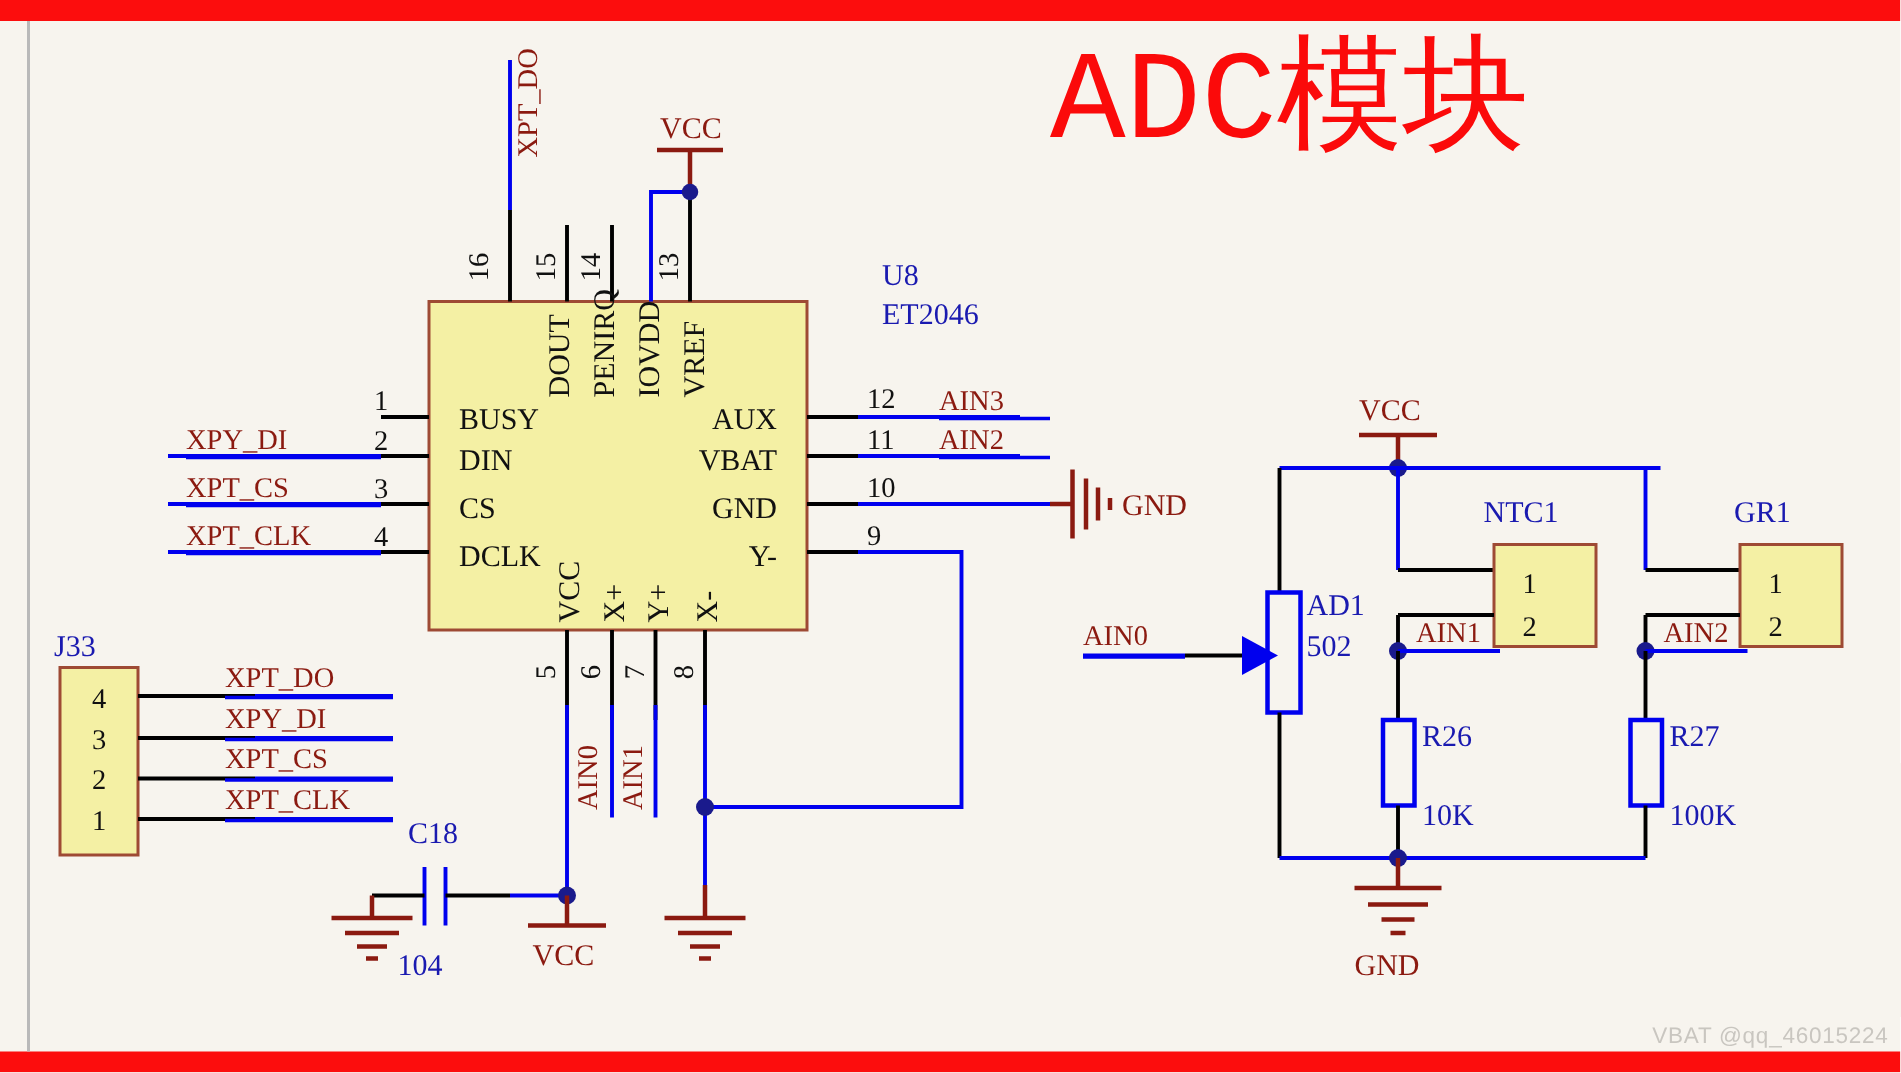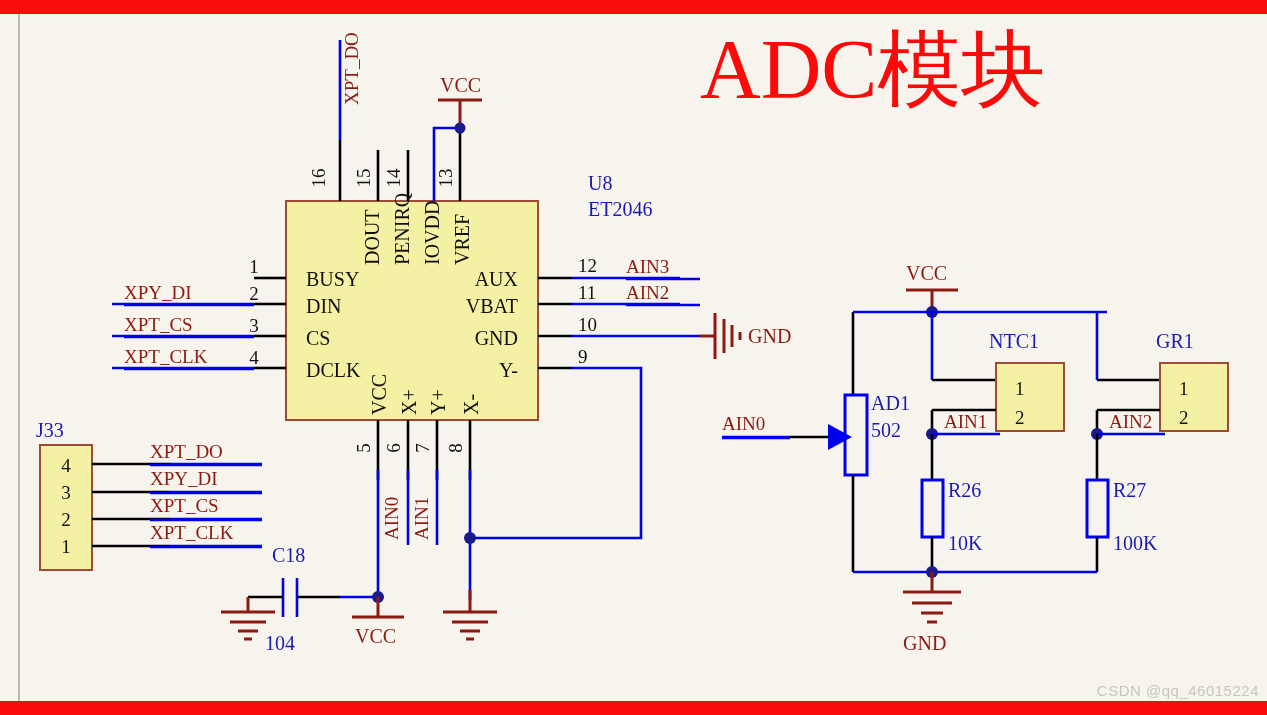--- a/index.html
+++ b/index.html
@@ -3,21 +3,21 @@
 <meta charset="utf-8">
 <style>
   html,body{margin:0;padding:0;background:#ffffff;}
   body{font-family:"Liberation Serif",serif;}
   #page{position:relative;width:1267px;height:715px;background:#f7f4ee;overflow:hidden;}
   .bar{position:absolute;left:0;width:1267px;height:14px;background:#fc0d0d;}
   .bar-top{top:0;}
   .bar-bottom{bottom:0;}
   .frame{position:absolute;left:18px;top:14px;width:1249px;height:687px;border-left:2px solid #b9b9b9;box-sizing:border-box;}
   svg#sch{position:absolute;left:0;top:0;width:1267px;height:715px;}
-  .title{position:absolute;left:700px;top:28px;font-size:84px;color:#fb0a0a;font-family:Liberation Serif, serif;line-height:1;white-space:nowrap;letter-spacing:0px;}
+  .title{position:absolute;left:700px;top:28px;font-size:84px;color:#fb0a0a;font-family:Liberation Mono, monospace;line-height:1;white-space:nowrap;letter-spacing:0px;}
   .wm{position:absolute;right:8px;bottom:16px;font-size:15px;color:#c9c6c0;font-family:"Liberation Sans",sans-serif;letter-spacing:.5px;}
   text{font-family:"Liberation Serif",serif;}
   .t-net{fill:#8b1a10;font-size:19px;}
   .t-pin{fill:#111111;font-size:19px;}
   .t-pinlbl{fill:#111111;font-size:20px;}
   .t-ref{fill:#1a1ab0;font-size:20px;}
   .t-val{fill:#1a1ab0;font-size:20px;}
   .t-pwr{fill:#8b1a10;font-size:20px;}
   .w-blue{stroke:#0000ee;stroke-width:2.6;fill:none;}
   .w-black{stroke:#000000;stroke-width:2.6;fill:none;}
@@ -278,14 +278,14 @@
       <line class="ul" x1="150" y1="493" x2="262" y2="493"></line>
       <line class="ul" x1="150" y1="520" x2="262" y2="520"></line>
       <line class="ul" x1="150" y1="547" x2="262" y2="547"></line>
       <line class="ul" x1="626" y1="279" x2="700" y2="279"></line>
       <line class="ul" x1="626" y1="305" x2="700" y2="305"></line>
       <line class="ul" x1="722" y1="438" x2="790" y2="438"></line>
     </g>
   </svg>
 
   <div class="title">ADC模块</div>
-  <div class="wm">CSDN @qq_46015224</div>
+  <div class="wm">VBAT @qq_46015224</div>
 </div>
 
 </body></html>

